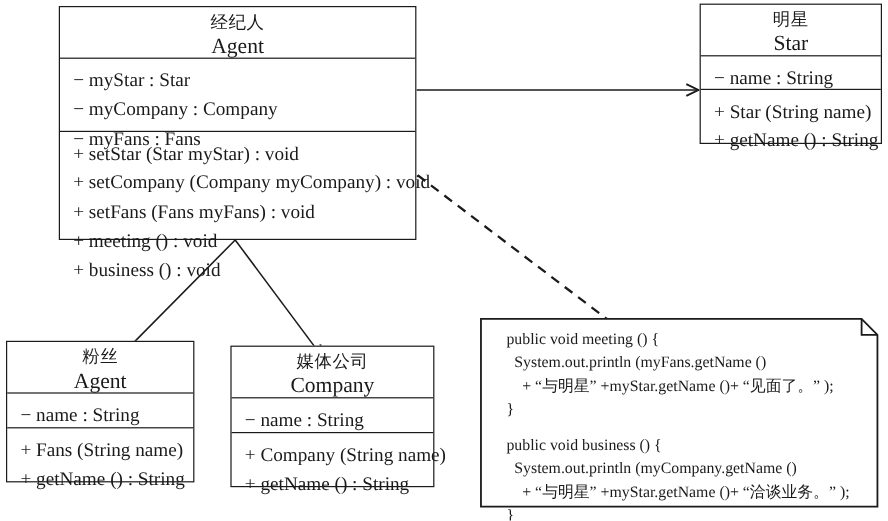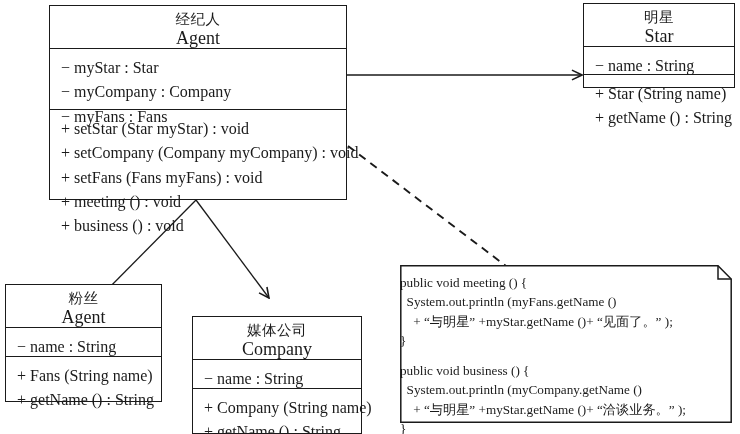--- a/index.html
+++ b/index.html
@@ -55,21 +55,21 @@
 
   
   .uml-note {
     position: absolute;
     box-sizing: border-box;
     background: #ffffff;
   }
   .note-body {
     position: absolute;
     inset: 0;
-    padding: 8px 10px 6px 0;
+    padding: 8px 10px 6px 22px;
     box-sizing: border-box;
   }
   .code-block {
     font-size: 13.2px;
     line-height: 1.46;
     white-space: pre;
   }
   .code-block + .code-block {
     margin-top: 11px;
   }
@@ -122,21 +122,21 @@
     </div>
     <div class="uml-compartment">
       <div class="uml-line">+ setStar (Star myStar) : void</div>
       <div class="uml-line">+ setCompany (Company myCompany) : void</div>
       <div class="uml-line">+ setFans (Fans myFans) : void</div>
       <div class="uml-line">+ meeting () : void</div>
       <div class="uml-line">+ business () : void</div>
     </div>
   </div>
 
-  <div class="uml-class" style="left:583px; top:3px; width:152px; height:85px;">
+  <div class="uml-class" style="left:583px; top:3px; width:152px; height:117px;">
     <div class="uml-header" style="height:43px;">
       <span class="cn">明星</span>
       <span class="en">Star</span>
     </div>
     <div class="uml-compartment divided" style="height:28px;">
       <div class="uml-line">− name : String</div>
     </div>
     <div class="uml-compartment">
       <div class="uml-line">+ Star (String name)</div>
       <div class="uml-line">+ getName () : String</div>
@@ -150,21 +150,21 @@
     </div>
     <div class="uml-compartment divided" style="height:29px;">
       <div class="uml-line">− name : String</div>
     </div>
     <div class="uml-compartment">
       <div class="uml-line">+ Fans (String name)</div>
       <div class="uml-line">+ getName () : String</div>
     </div>
   </div>
 
-  <div class="uml-class" style="left:192px; top:316px; width:170px; height:118px;">
+  <div class="uml-class" style="left:192px; top:288px; width:170px; height:118px;">
     <div class="uml-header" style="height:43px;">
       <span class="cn">媒体公司</span>
       <span class="en">Company</span>
     </div>
     <div class="uml-compartment divided" style="height:29px;">
       <div class="uml-line">− name : String</div>
     </div>
     <div class="uml-compartment">
       <div class="uml-line">+ Company (String name)</div>
       <div class="uml-line">+ getName () : String</div>

